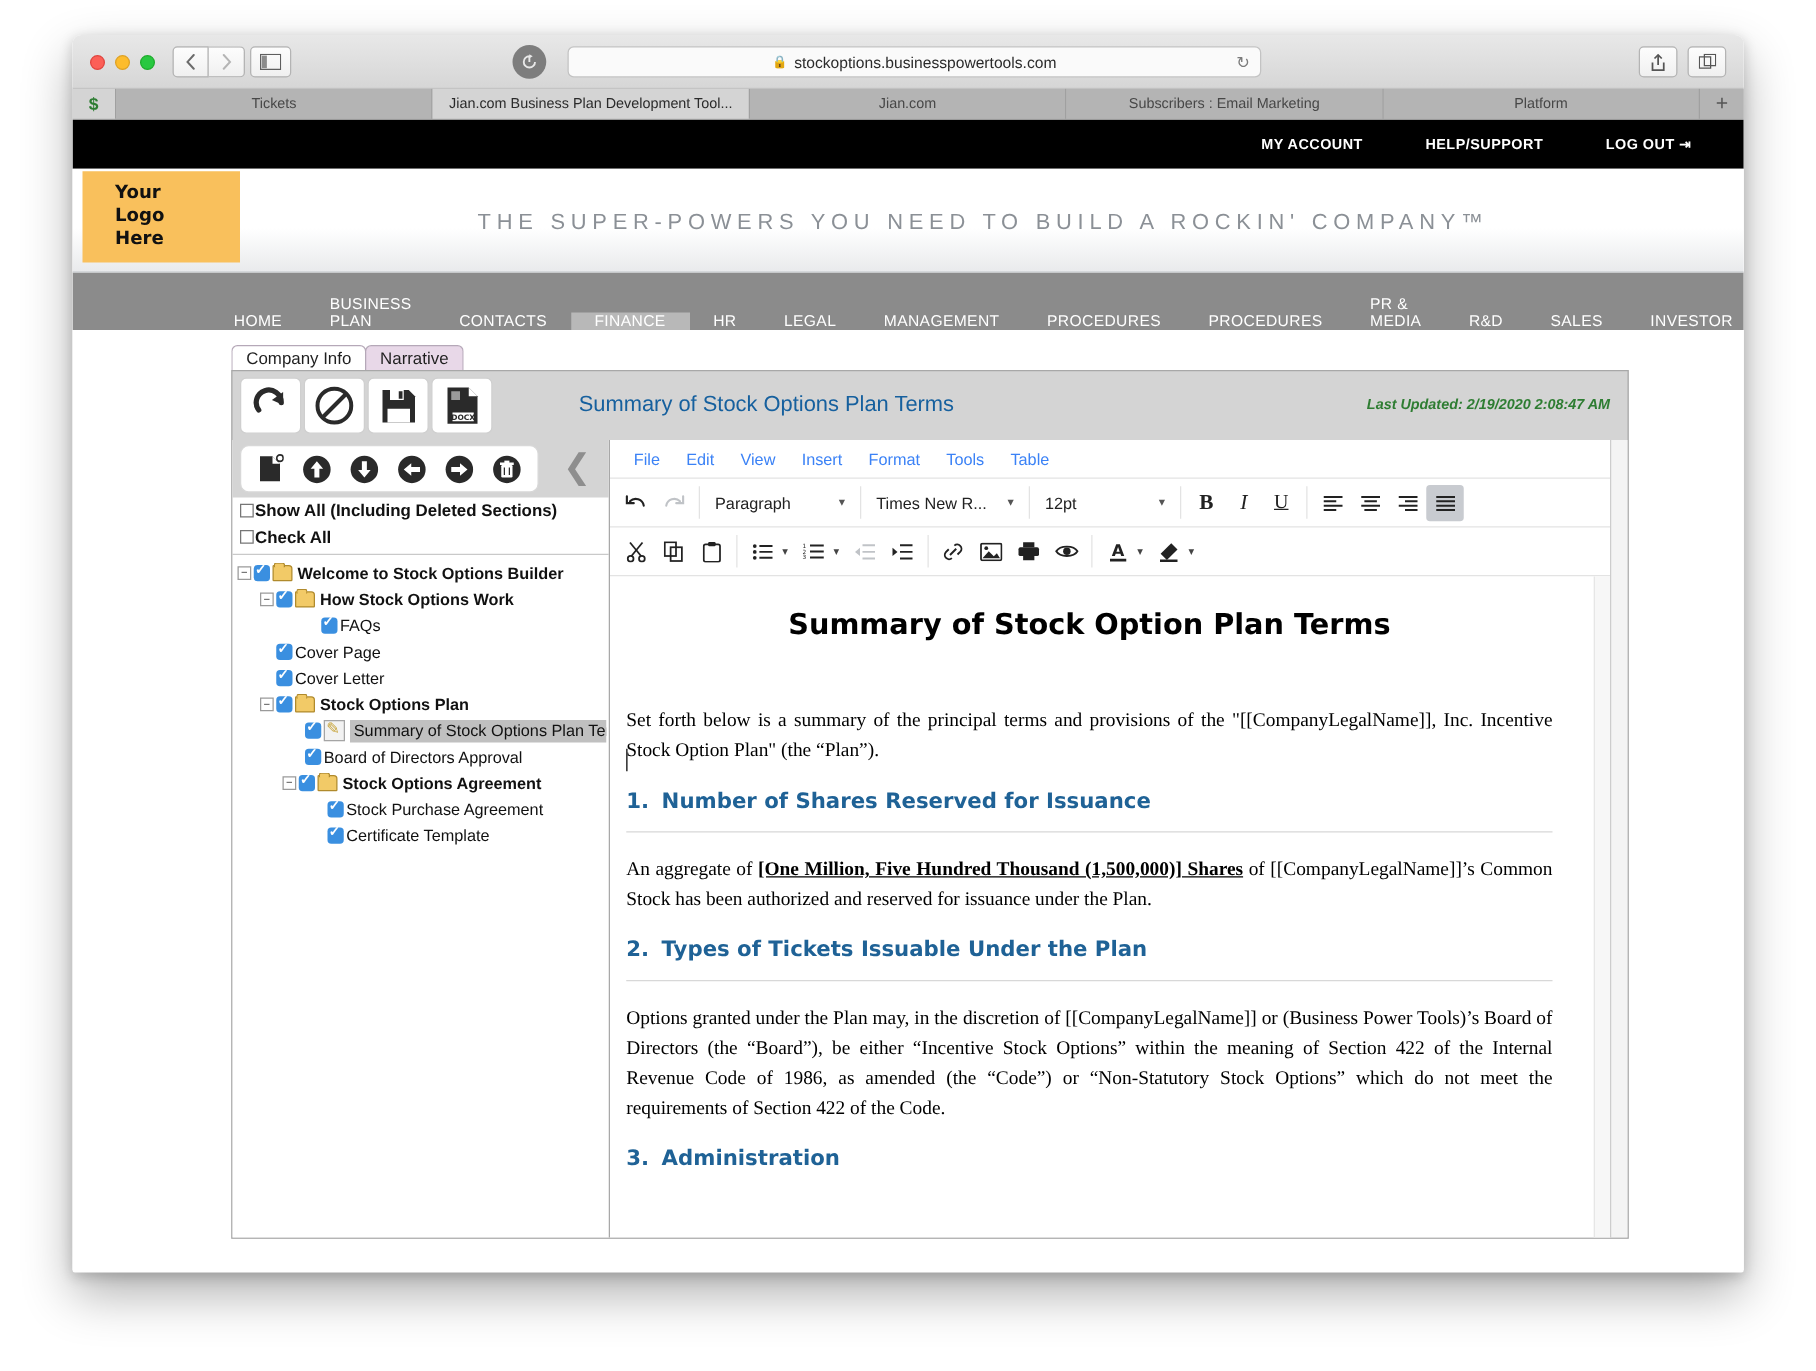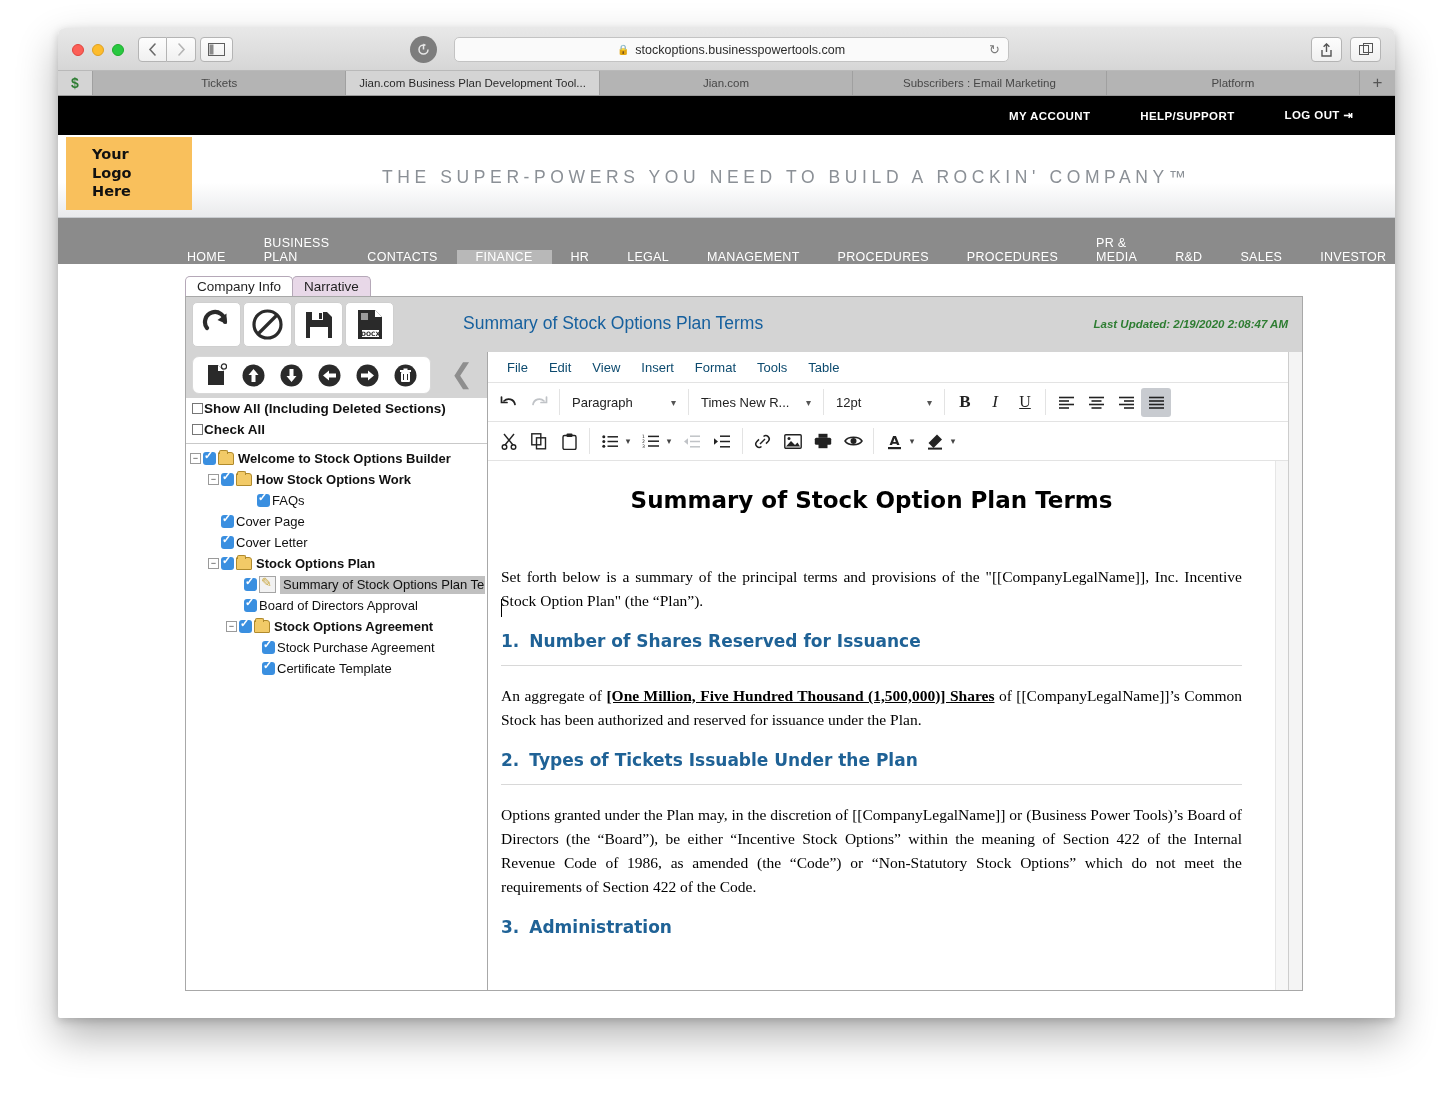--- a/index.html
+++ b/index.html
@@ -267,21 +267,21 @@
   }
 
   
   #editorcol { flex: 1; background: #fff; display: flex; flex-direction: column; }
   #menubar {
     height: 31px; display: flex; align-items: center;
     padding-left: 10px; gap: 3px;
     border-bottom: 1px solid #e3e3e3;
   }
   .menuitem {
-    font-size: 13px; color: #0c4a6e; padding: 4px 9px; border-radius: 3px;
+    font-size: 13px; color: #3b82f6; padding: 4px 9px; border-radius: 3px;
   }
   #toolbar1, #toolbar2 {
     height: 39px; display: flex; align-items: center;
     padding-left: 6px; border-bottom: 1px solid #e3e3e3;
   }
   .tbicon {
     width: 30px; height: 29px; display: flex;
     align-items: center; justify-content: center;
     color: #222; font-size: 16px; border-radius: 3px;
   }

